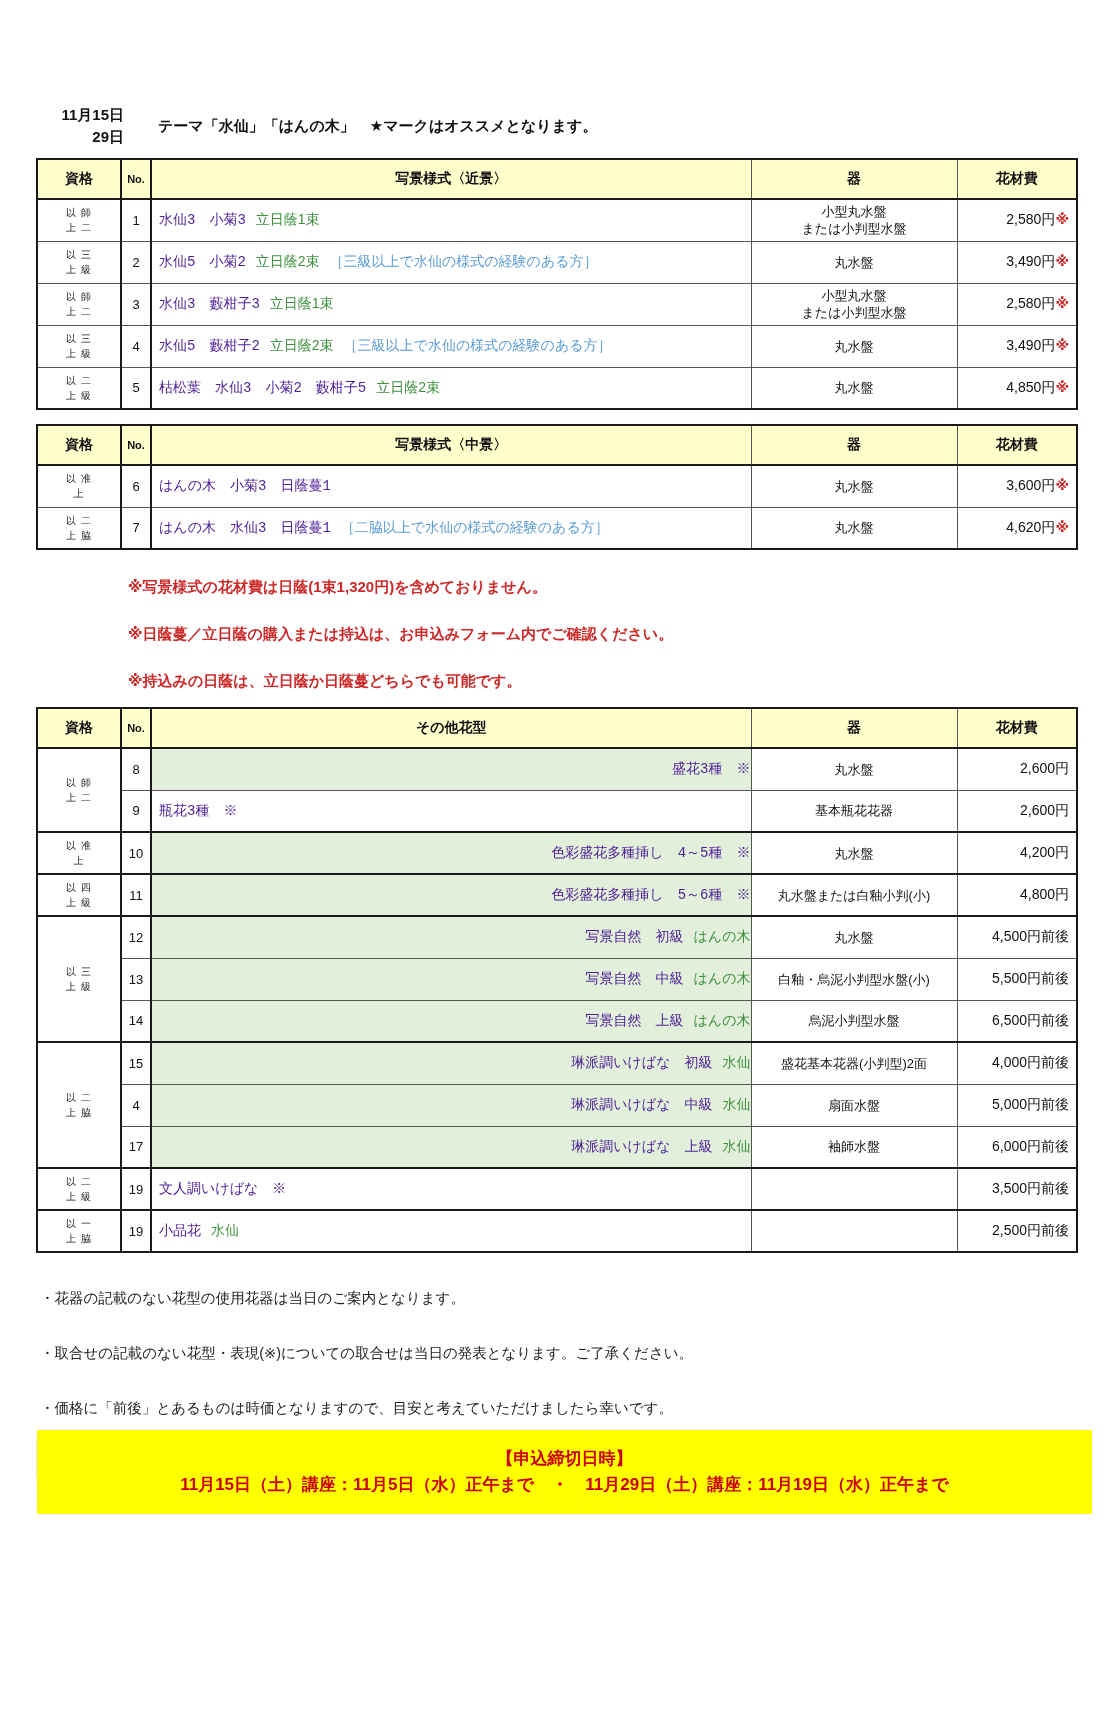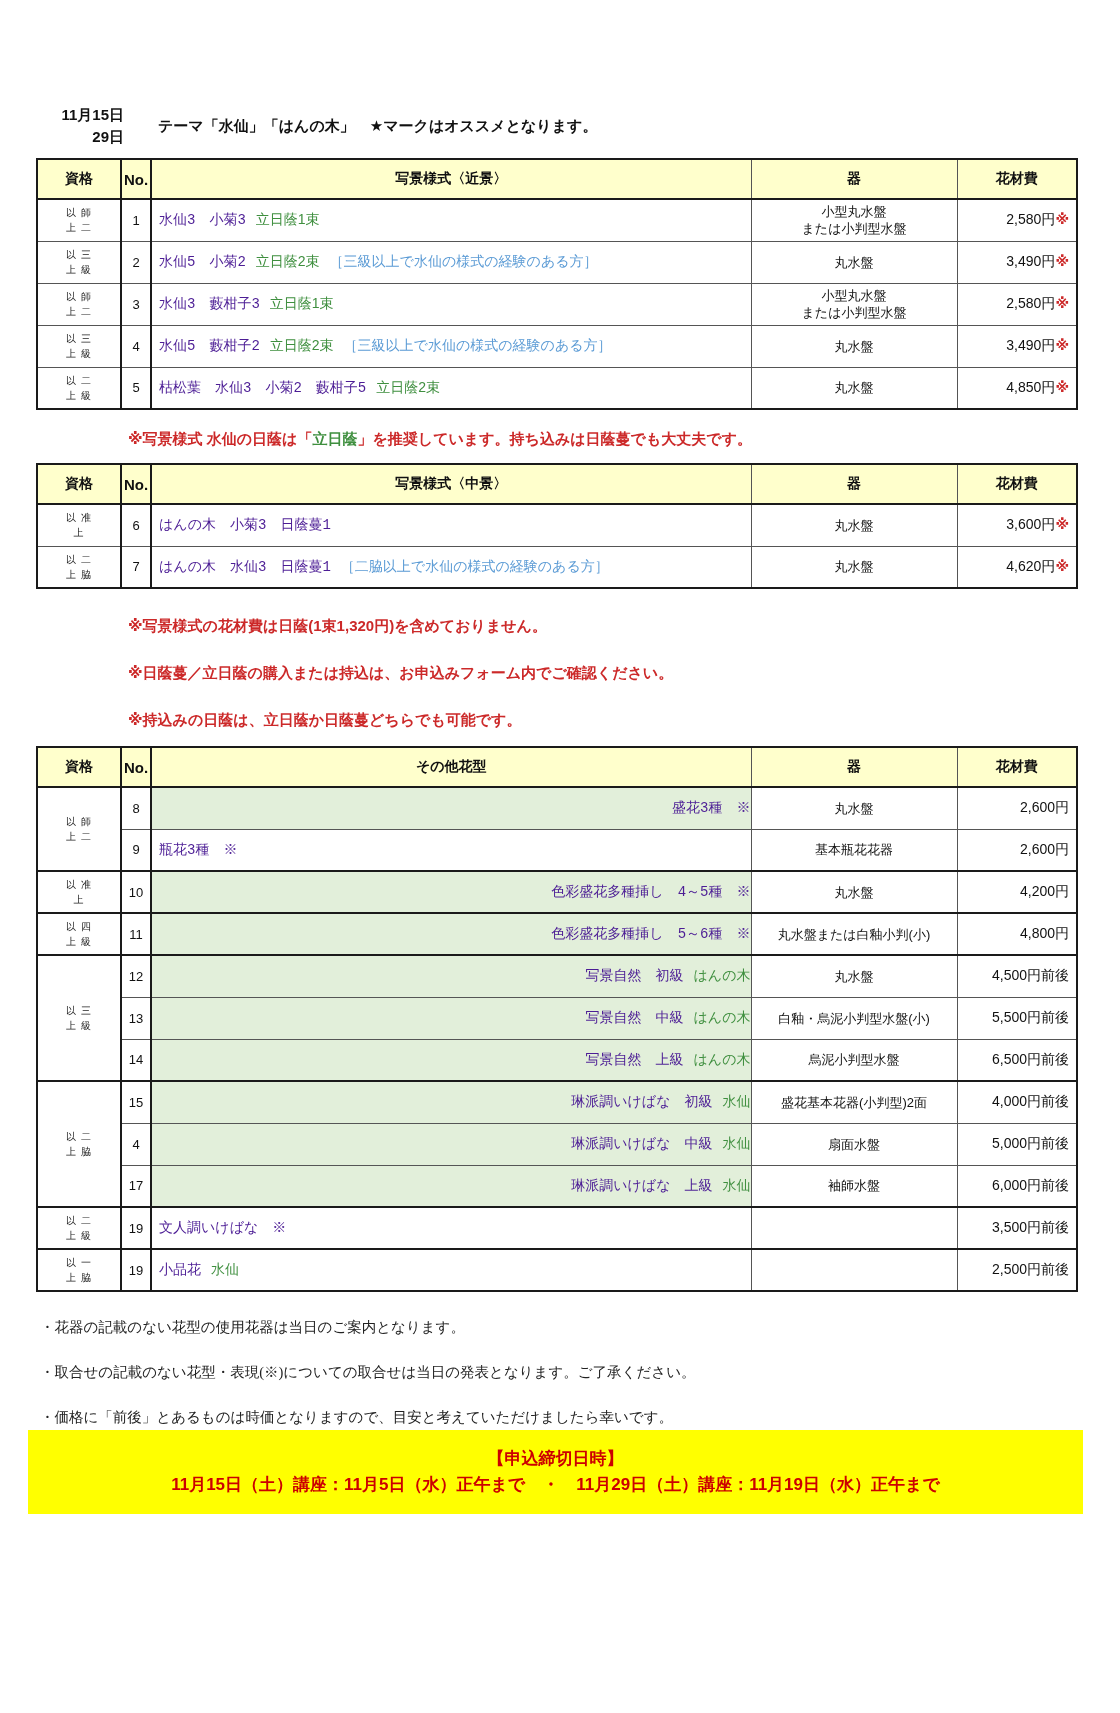--- a/index.html
+++ b/index.html
@@ -35,45 +35,45 @@
     height:40px;font-size:14px;font-weight:bold;text-align:center;
   }
   td{border:1px solid var(--border-thin);height:42px;font-size:14px;vertical-align:middle;}
   table{border:2px solid var(--border-thick);}
   thead th{border-bottom:2px solid var(--border-thick);}
   td.qual{
     text-align:center;font-size:10px;line-height:15px;color:#222;
     border-right:2px solid var(--border-thick);letter-spacing:1px;
   }
   th.qual-h{border-right:2px solid var(--border-thick);}
-  td.no,th.no-h{text-align:center;font-size:15px;border-right:2px solid var(--border-thick);}
+  td.no,th.no-h{text-align:center;font-size:11px;border-right:2px solid var(--border-thick);}
   td.no{font-size:13px;}
   td.main{text-align:left;padding-left:7px;}
   td.main.greenbg{background:var(--green-bg);text-align:right;}
   td.vessel{text-align:center;font-size:13px;line-height:17px;}
   td.fee{text-align:right;padding-right:7px;}
   tr.grp td{border-top:2px solid var(--border-thick);}
   .seg{color:#4c1d95;font-family:Liberation Mono, monospace;}
   .seg-green{color:var(--green-text);margin-left:10px;}
   .seg-blue{color:var(--blue-text);margin-left:10px;}
   .seg:empty,.seg-green:empty,.seg-blue:empty{display:none;margin:0;}
   .fee-mark{color:var(--red-note);font-weight:bold;}
   .fee-mark:empty{display:none;}
   
   .red-note{margin:20px 0 4px 92px;font-size:15px;font-weight:bold;color:var(--red-note);}
   .red-note .inline-green{color:var(--green-text);}
   .red-note.sp{margin-top:28px;}
-  .black-note{margin:26px 0 0 4px;font-size:14.5px;color:#222;font-family:Liberation Serif, serif;}
+  .black-note{margin:36px 0 0 4px;font-size:14.5px;color:#222;}
   
   .legend{display:flex;align-items:center;margin-top:22px;}
   .legend-swatch{width:56px;height:38px;background:var(--green-bg);}
   .legend-text{margin-left:34px;font-size:14.5px;color:#222;}
   
   .banner{
-    position:absolute;left:28px;top:1430px;width:1055px;height:84px;
+    position:absolute;left:37px;top:1430px;width:1055px;height:84px;
     background:var(--banner-bg);color:var(--banner-text);
     display:flex;flex-direction:column;justify-content:center;align-items:center;
     font-weight:bold;font-size:17px;line-height:26px;text-align:center;
   }
   table.t2{margin-top:14px;}
   table.t3{margin-top:16px;}
 </style>
 </head>
 <body>
 
@@ -141,21 +141,20 @@
         <td class="qual pre">以 二
 上 級</td>
         <td class="no">5</td>
         <td class="main"><span class="seg">枯松葉　水仙3　小菊2　藪柑子5</span><span class="seg-green">立日蔭2束</span></td>
         <td class="vessel pre">丸水盤</td>
         <td class="fee"><span>4,850円</span><span class="fee-mark">※</span></td>
       </tr>
     </tbody>
   </table>
 
-  <div class="red-note"><span>※写景様式 水仙の日蔭は「</span><span class="inline-green">立日蔭</span><span>」を推奨しています。持ち込みは日蔭蔓でも大丈夫です。</span></div>
 
   <table class="t2">
     <colgroup>
         <col class="c-qual">
         <col class="c-no">
         <col class="c-main">
         <col class="c-vessel">
         <col class="c-fee">
       </colgroup>
     <thead>

